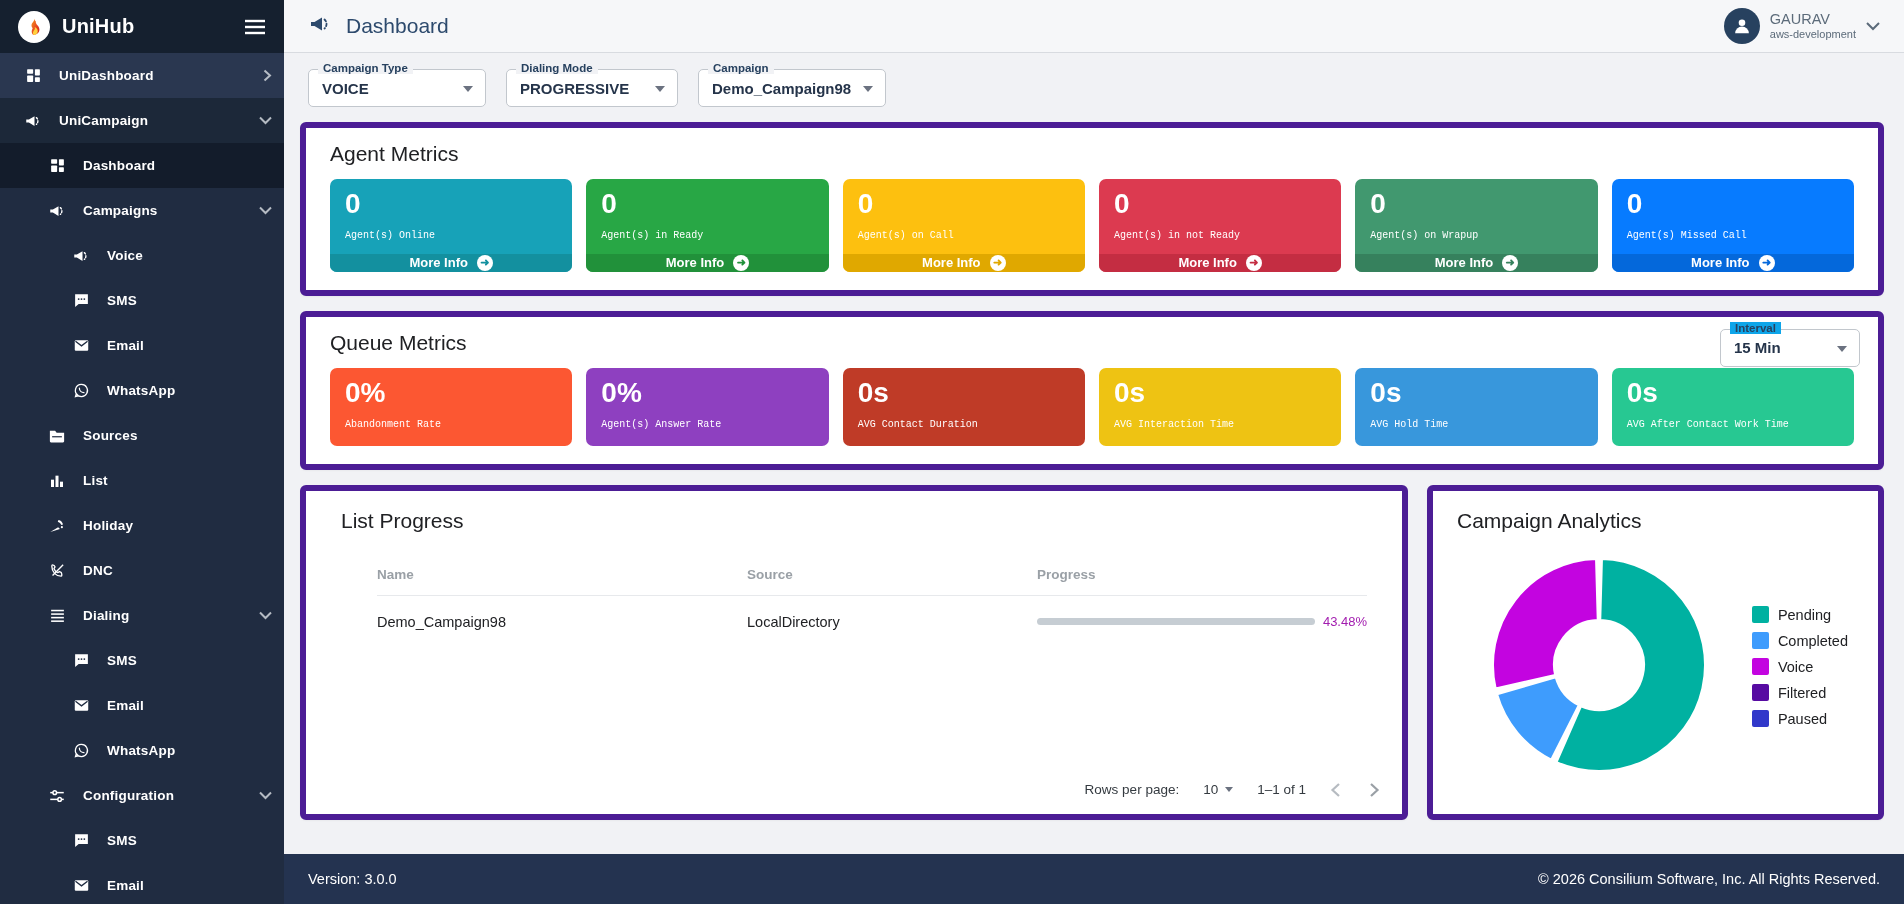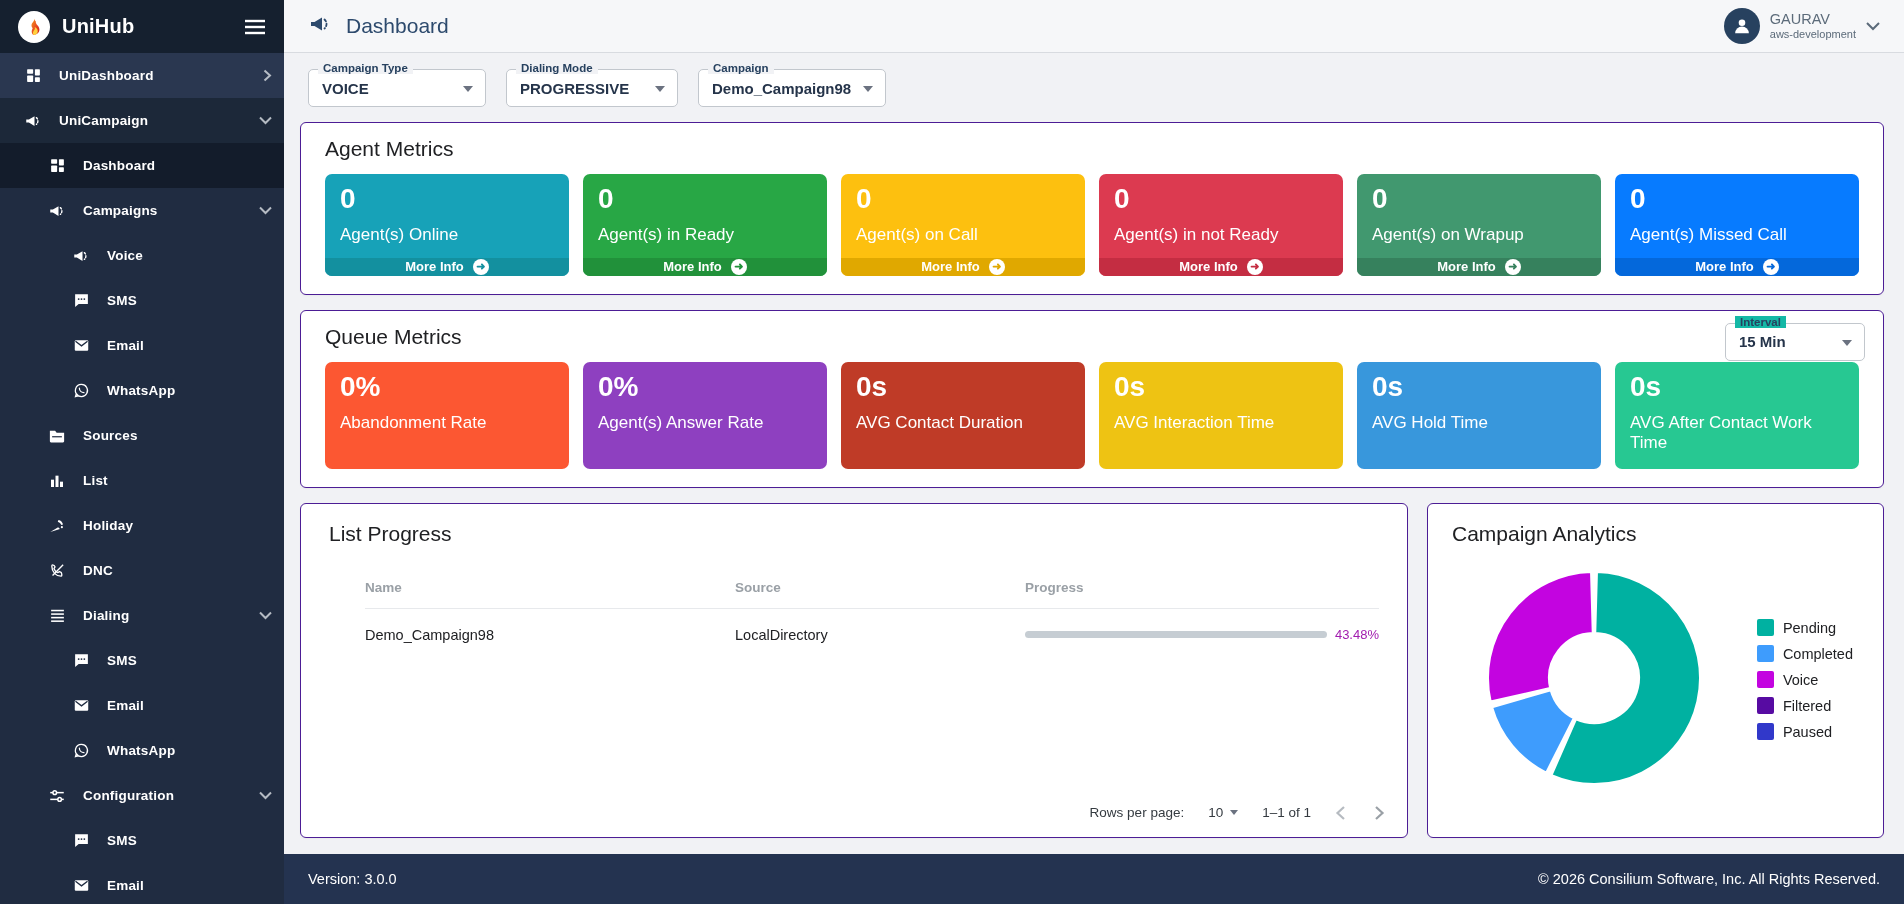--- a/index.html
+++ b/index.html
@@ -33,38 +33,38 @@
   .user-tenant { font-size:11px; color:#5c6b7a; }
 
   
   .content { margin-left:284px; padding:16px 20px 0 16px; height:801px; }
 
   .filters { display:flex; gap:20px; margin-bottom:15px; margin-left:8px; }
   .mui-select { position:relative; background:#fff; border:1px solid #c2c7cd; border-radius:5px; height:38px; display:flex; align-items:center; padding:0 34px 0 13px; font-size:15px; color:#25344a; font-weight:bold; cursor:pointer; }
   .mui-label { position:absolute; top:-8px; left:9px; background:#f1f2f5; padding:0 5px; font-size:11.5px; color:#27415f; font-weight:bold; white-space:nowrap; }
   .sel-arrow { position:absolute; right:12px; top:16px; width:0; height:0; border-left:5px solid transparent; border-right:5px solid transparent; border-top:6px solid #6b7280; }
 
-  .panel { background:#fff; border:1px solid #4c1d95; border-radius:6px; box-shadow:0 1px 2px rgba(0,0,0,.04); }
+  .panel { background:#fff; border:6px solid #4c1d95; border-radius:6px; box-shadow:0 1px 2px rgba(0,0,0,.04); }
   .panel-title { font-size:21px; color:#202124; font-weight:normal; }
 
   .metrics-panel { padding:14px 24px 18px; margin-bottom:15px; position:relative; }
   .cards-row { display:flex; gap:14px; margin-top:13px; }
   .metric-card { flex:1; border-radius:7px; color:#fff; overflow:hidden; display:flex; flex-direction:column; }
   .metric-body { padding:10px 15px 13px; flex:1; }
   .metric-value { font-size:28px; font-weight:bold; line-height:1.1; }
-  .metric-label { font-size:17px; margin-top:10px; }
+  .metric-label { font-size:10px; margin-top:10px;font-family:Liberation Mono, monospace; }
   .metric-footer { height:18px; display:flex; align-items:center; justify-content:center; gap:9px; font-size:13px; font-weight:bold; cursor:pointer; }
   .arrow-circle { width:16px; height:16px; border-radius:50%; background:#fff; display:flex; align-items:center; justify-content:center; font-size:11px; font-weight:bold; }
   .queue-card .metric-body { padding-bottom:16px; }
   .interval-wrap { position:absolute; right:18px; top:12px; }
   .interval-wrap .mui-select { min-width:140px; }
-  .interval-wrap .mui-label { background:#14b8a6;text-align:right; }
+  .interval-wrap .mui-label { background:#0ea5e9;text-align:right; }
 
   .bottom-row { display:flex; gap:19px; }
-  .list-panel { width:1108px; height:335px; padding:18px 28px; position:relative; }
+  .list-panel { width:1108px; height:335px; padding:18px 35px; position:relative; }
   .analytics-panel { flex:1; height:335px; padding:18px 24px; }
 
   .lp-table { margin-top:20px;margin-left:36px; }
   .lp-head { display:flex; color:#9aa0a6; font-size:13.5px; font-weight:bold; padding:14px 0 13px; border-bottom:1px solid #e7e9ec; }
   .lp-row { display:flex; align-items:center; font-size:14.5px; color:#202124; padding:18px 0; }
   .col-name { width:370px; }
   .col-source { width:290px; }
   .col-progress { flex:1; display:flex; align-items:center; gap:8px; }
   .pbar-track { flex:1; height:7px; background:#c6cdd3; border-radius:4px; overflow:hidden; }
   .pbar-fill { height:100%; background:#3d566e; border-radius:4px; }

